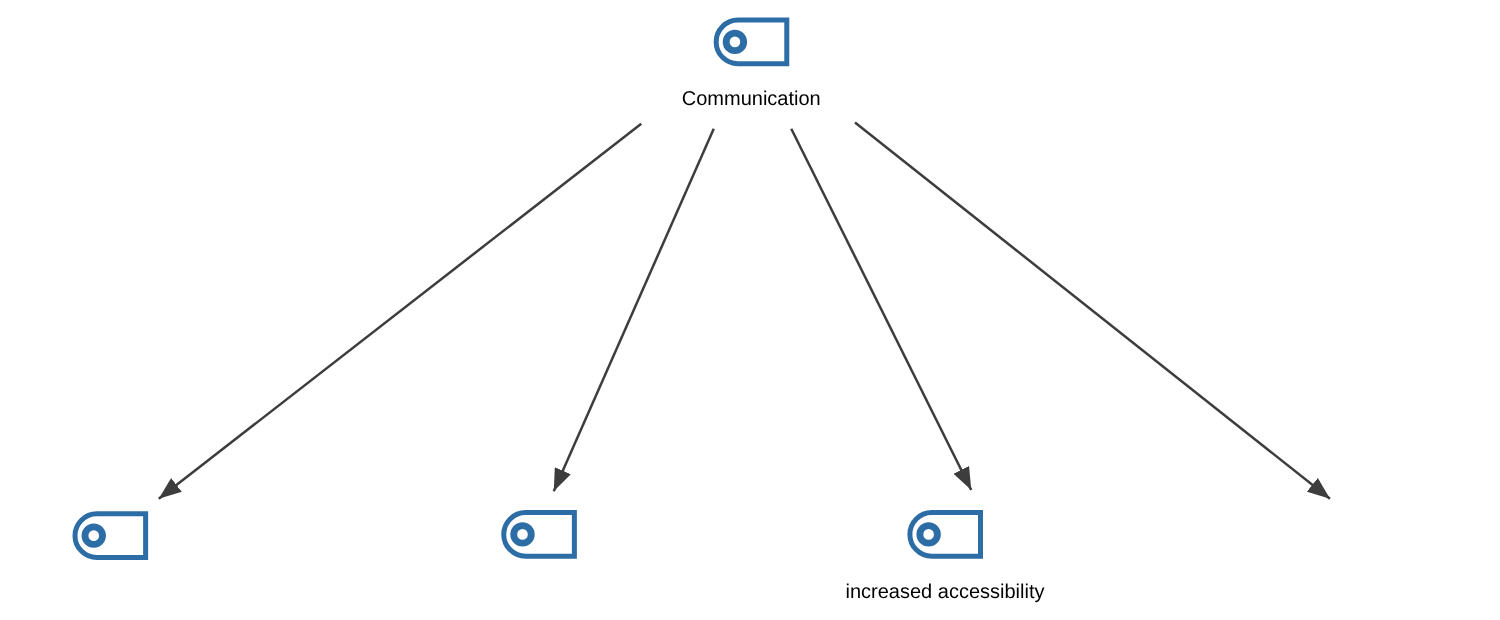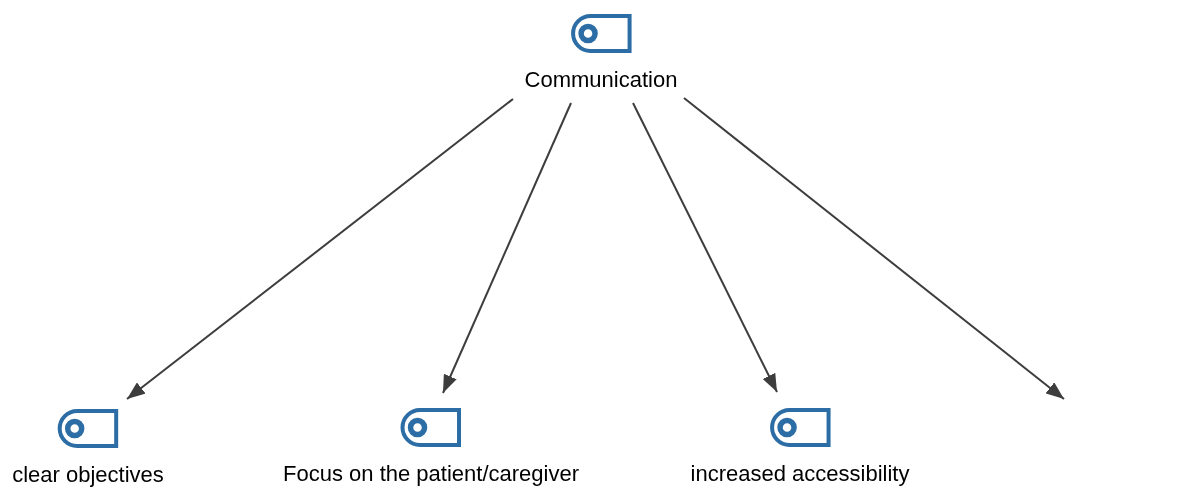--- a/index.html
+++ b/index.html
@@ -44,21 +44,21 @@
   }
   .tag-icon .tag-outline,
   .tag-icon .tag-hole{
     stroke:var(--icon-color);
     fill:none;
   }
   .tag-icon .tag-outline{ stroke-width:4; }
   .tag-icon .tag-hole{ stroke-width:5.5; }
   .node-label{
     margin-top:13px;
-    font-size:22px;
+    font-size:16px;
     line-height:28px;
     color:var(--text-color);
     text-align:center;
   }
 </style>
 </head>
 <body>
 
 <div class="canvas">
 
@@ -80,32 +80,30 @@
       <circle class="tag-hole" cx="17.5" cy="19.5" r="7"></circle>
     </svg>
     <div class="node-label">Communication</div>
   </div>
 
   <div class="node" style="left:88px;top:409px">
     <svg class="tag-icon" width="61" height="39" viewBox="0 0 61 39" xmlns="http://www.w3.org/2000/svg">
       <path class="tag-outline" d="M20 2 H59 V37 H20 A17.5 17.5 0 0 1 20 2 Z"></path>
       <circle class="tag-hole" cx="17.5" cy="19.5" r="7"></circle>
     </svg>
-    <div class="node-label">clear objectives</div>
   </div>
 
   <div class="node" style="left:431px;top:408px">
     <svg class="tag-icon" width="61" height="39" viewBox="0 0 61 39" xmlns="http://www.w3.org/2000/svg">
       <path class="tag-outline" d="M20 2 H59 V37 H20 A17.5 17.5 0 0 1 20 2 Z"></path>
       <circle class="tag-hole" cx="17.5" cy="19.5" r="7"></circle>
     </svg>
-    <div class="node-label">Focus on the patient/caregiver</div>
   </div>
 
-  <div class="node" style="left:800px;top:408px">
+  <div class="node" style="left:756px;top:408px">
     <svg class="tag-icon" width="61" height="39" viewBox="0 0 61 39" xmlns="http://www.w3.org/2000/svg">
       <path class="tag-outline" d="M20 2 H59 V37 H20 A17.5 17.5 0 0 1 20 2 Z"></path>
       <circle class="tag-hole" cx="17.5" cy="19.5" r="7"></circle>
     </svg>
     <div class="node-label">increased accessibility</div>
   </div>
 
 
 </div>
 

